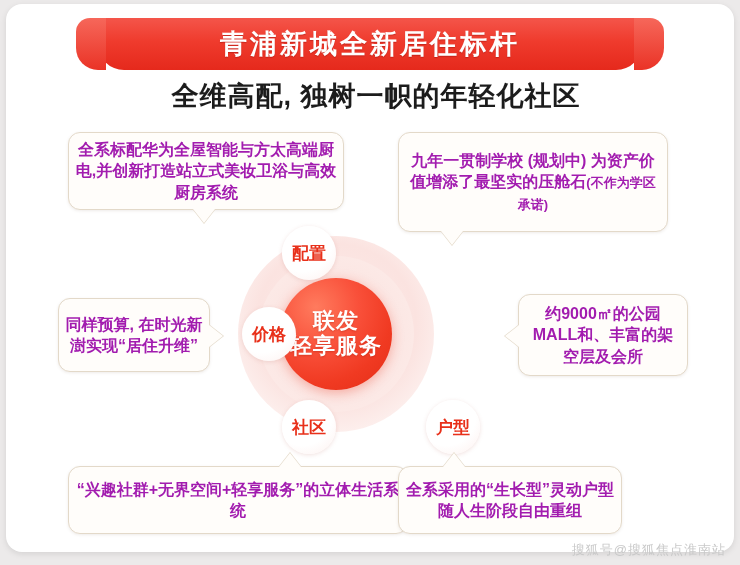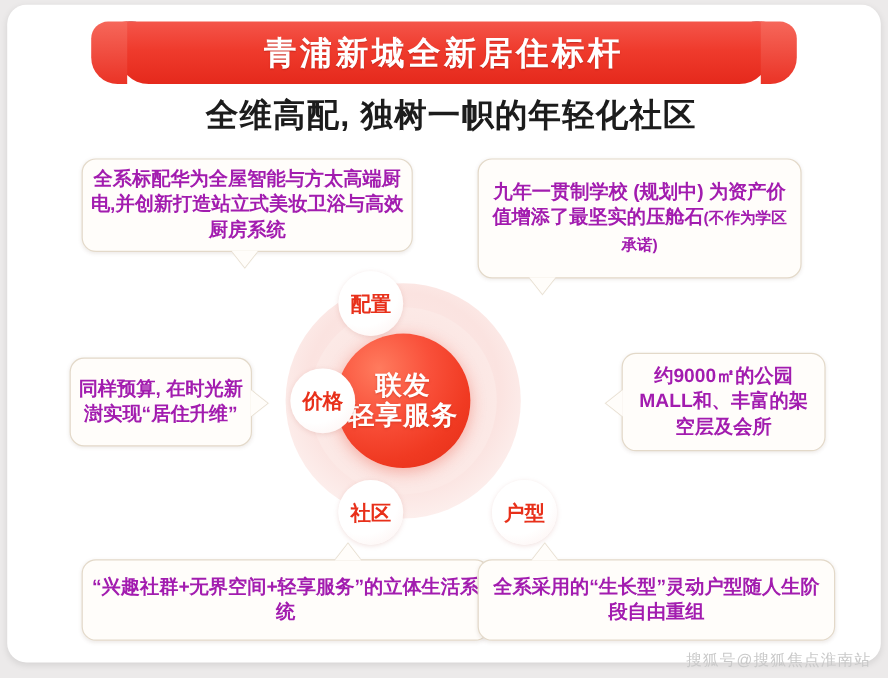--- a/index.html
+++ b/index.html
@@ -79,21 +79,21 @@
     display:flex;align-items:center;justify-content:center;
   }
   .node span{
     color:#e8301a;font-size:17px;font-weight:bold;letter-spacing:0px;white-space:nowrap;
   }
   .n-peizhi {left:276px;top:222px;}
   .n-jiaoyu {left:404px;top:222px;}
   .n-jiage  {left:236px;top:303px;}
   .n-shenghuo{left:444px;top:303px;}
   .n-shequ  {left:276px;top:396px;}
-  .n-huxing {left:404px;top:396px;}
+  .n-huxing {left:420px;top:396px;}
   
   .bub{
     position:absolute;background:#fffdfa;
     border:1.4px solid #e3d9c9;border-radius:12px;
     box-shadow:0 1px 3px rgba(120,100,80,.12);
     display:flex;align-items:center;justify-content:center;
     text-align:center;box-sizing:border-box;
   }
   .bub p{
     margin:0;color:#a21caf;font-size:16px;font-weight:bold;line-height:1.32;
@@ -109,21 +109,21 @@
   .tail.rt{ border-top:11px solid transparent;border-bottom:11px solid transparent;
             border-left:14px solid #fffdfa; filter:drop-shadow(1px 0 0 #e3d9c9);}
   .tail.lt{ border-top:11px solid transparent;border-bottom:11px solid transparent;
             border-right:14px solid #fffdfa; filter:drop-shadow(-1px 0 0 #e3d9c9);}
 
   .b-tl{left:62px;top:128px;width:276px;height:78px;}
   .b-tr{left:392px;top:128px;width:270px;height:100px;}
   .b-l {left:52px;top:294px;width:152px;height:74px;}
   .b-r {left:512px;top:290px;width:170px;height:82px;}
   .b-bl{left:62px;top:462px;width:340px;height:68px;}
-  .b-br{left:392px;top:462px;width:298px;height:68px;}
+  .b-br{left:392px;top:462px;width:224px;height:68px;}
 
   
   .wm{
     position:absolute;right:14px;bottom:6px;
     font-size:13px;color:#c9c9c9;letter-spacing:1px;white-space:nowrap;
   }
 </style>
 </head>
 <body>
 

